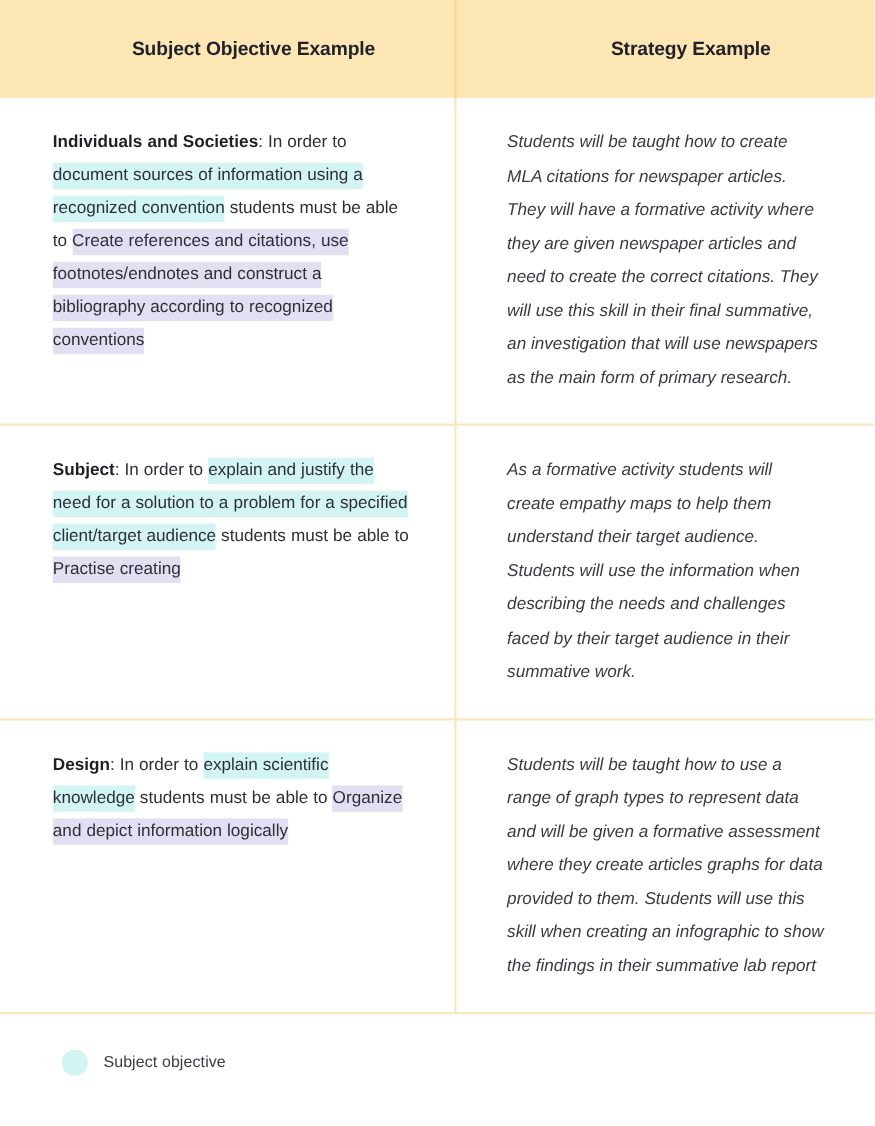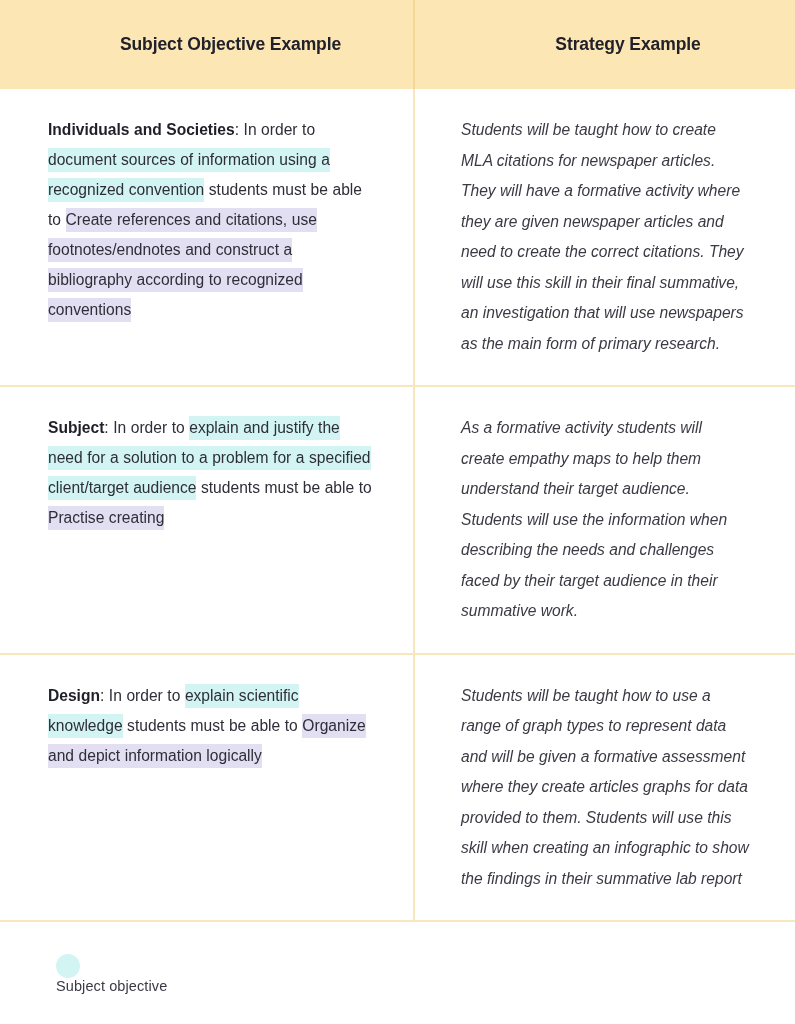--- a/index.html
+++ b/index.html
@@ -98,21 +98,21 @@
 
   
   .legend {
     display: flex;
     align-items: center;
     padding: 32px 0 0 56px;
     gap: 0;
   }
   .legend-item {
     display: flex;
-    flex-direction: column;
+    align-items: center;
   }
   .legend-item + .legend-item { margin-left: 44px; }
 
   .swatch {
     width: 24px;
     height: 24px;
     border-radius: 50%;
     flex: 0 0 auto;
     margin-right: 14px;
   }

